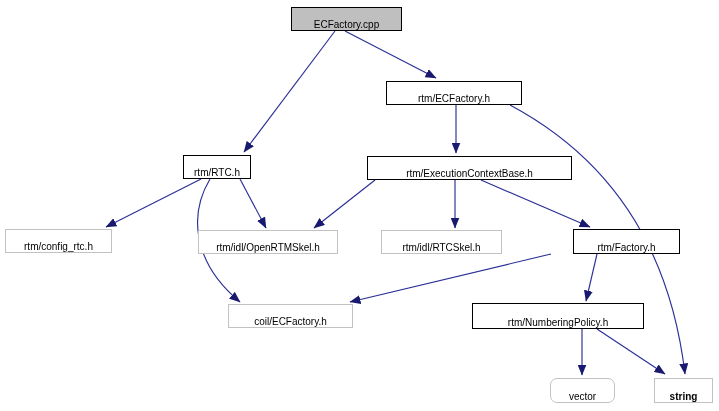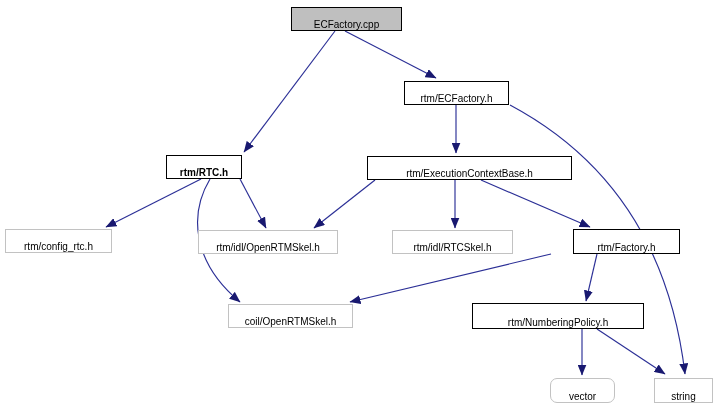--- a/index.html
+++ b/index.html
@@ -72,47 +72,47 @@
         <path class="edge" d="M551,254 L350,302" marker-end="url(#arrow)"></path>
         <path class="edge" d="M597,254 L586,301" marker-end="url(#arrow)"></path>
         <path class="edge" d="M582,329 L582,375" marker-end="url(#arrow)"></path>
         <path class="edge" d="M597,329 L665,374" marker-end="url(#arrow)"></path>
       </g>
   </svg>
   <div id="nodes">
       <div class="node root" style="left: 291px; top: 7px; width: 111px; height: 24px;">
         <span>ECFactory.cpp</span>
       </div>
-      <div class="node documented" style="left: 404px; top: 81px; width: 105px; height: 24px;">
+      <div class="node documented" style="left: 386px; top: 81px; width: 136px; height: 24px;">
         <span>rtm/ECFactory.h</span>
       </div>
-      <div class="node documented" style="left: 166px; top: 155px; width: 76px; height: 24px; font-weight: bold;">
+      <div class="node documented" style="left: 183px; top: 155px; width: 68px; height: 24px;">
         <span>rtm/RTC.h</span>
       </div>
       <div class="node documented" style="left: 353px; top: 156px; width: 205px; height: 24px; margin-left: 14px;">
         <span>rtm/ExecutionContextBase.h</span>
       </div>
       <div class="node plain" style="left: 5px; top: 229px; width: 107px; height: 24px;">
         <span>rtm/config_rtc.h</span>
       </div>
       <div class="node plain" style="left: 198px; top: 230px; width: 140px; height: 24px;">
         <span>rtm/idl/OpenRTMSkel.h</span>
       </div>
-      <div class="node plain" style="left: 392px; top: 230px; width: 121px; height: 24px;">
+      <div class="node plain" style="left: 381px; top: 230px; width: 121px; height: 24px;">
         <span>rtm/idl/RTCSkel.h</span>
       </div>
       <div class="node documented" style="left: 545px; top: 229px; width: 107px; height: 25px; margin-left: 28px;">
         <span>rtm/Factory.h</span>
       </div>
       <div class="node plain" style="left: 228px; top: 304px; width: 125px; height: 24px;">
-        <span>coil/OpenRTMSkel.h</span>
+        <span>coil/ECFactory.h</span>
       </div>
       <div class="node documented" style="left: 472px; top: 303px; width: 172px; height: 26px;">
         <span>rtm/NumberingPolicy.h</span>
       </div>
       <div class="node plain" style="left: 550px; top: 378px; width: 65px; height: 25px; border-radius: 7px;">
         <span>vector</span>
       </div>
-      <div class="node plain" style="left: 654px; top: 378px; width: 59px; height: 25px;">
+      <div class="node plain" style="left: 654px; top: 378px; width: 59px; height: 25px; font-weight: bold;">
         <span>string</span>
       </div>
     </div>
 </div>
 
 </body></html>

